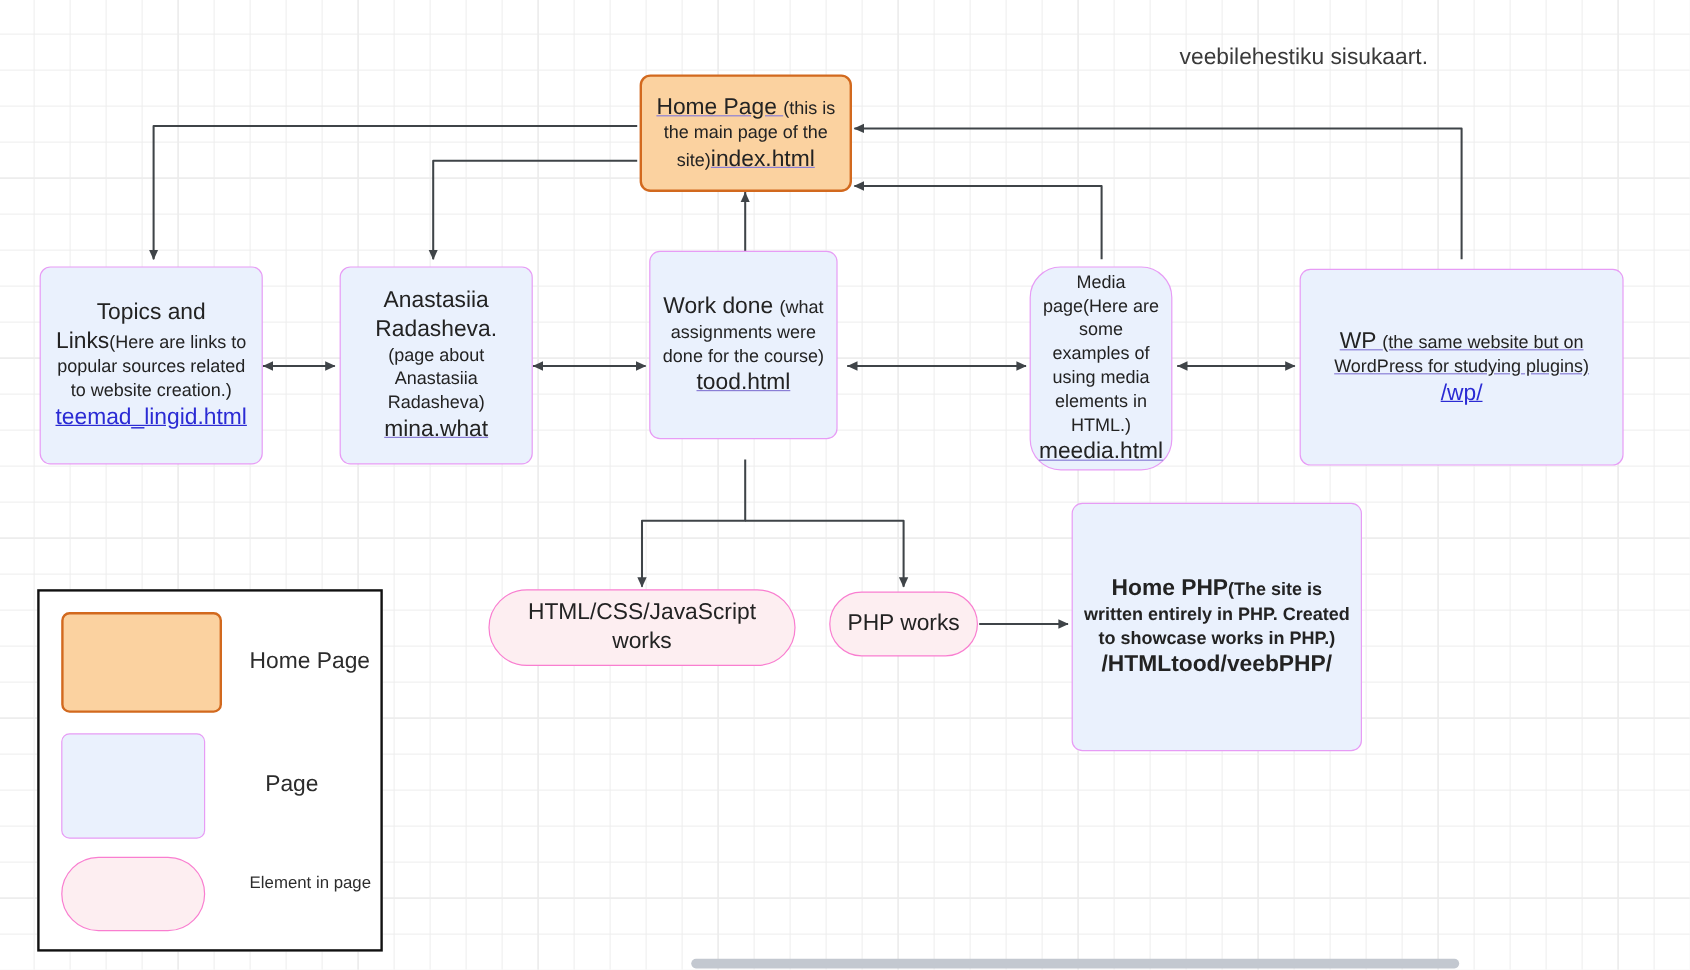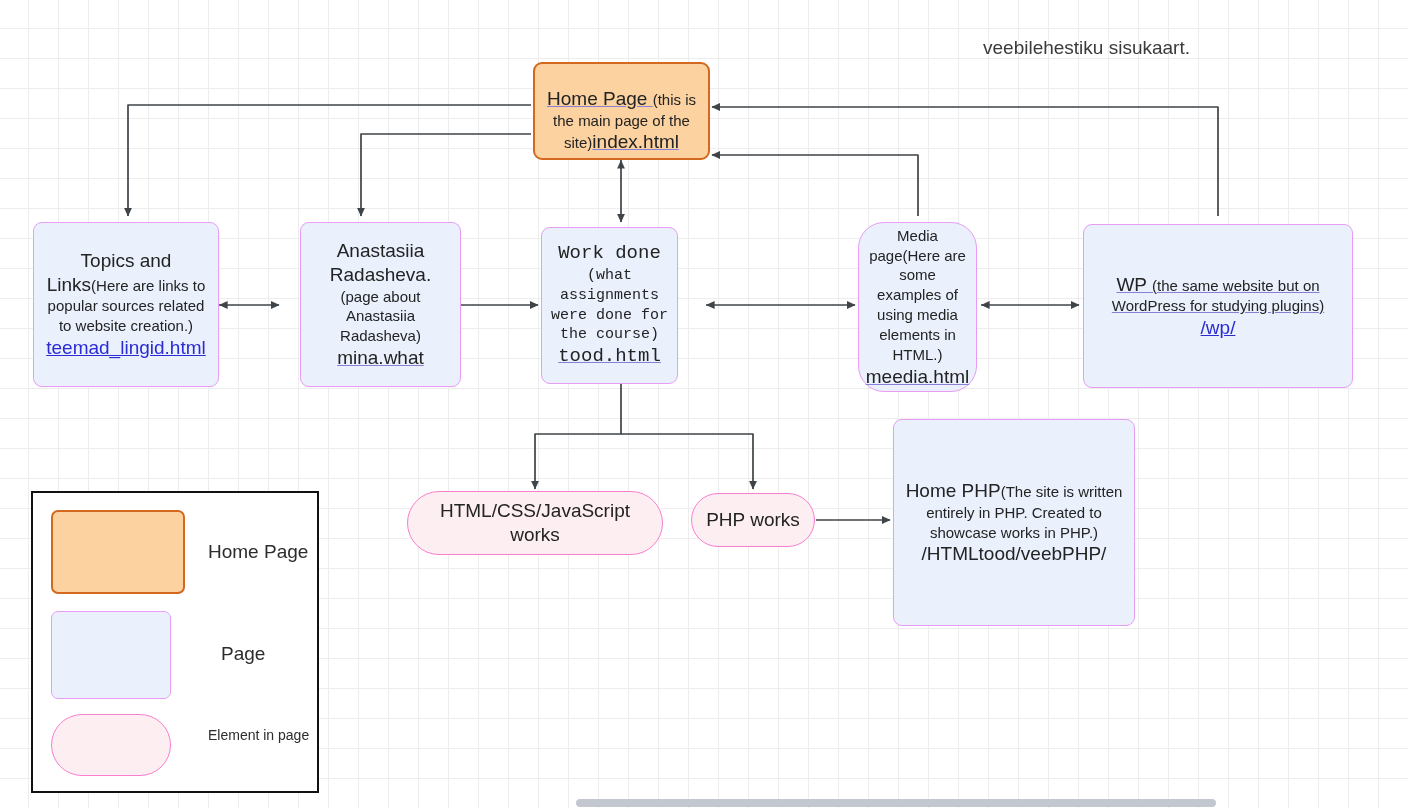--- a/index.html
+++ b/index.html
@@ -94,42 +94,42 @@
 
       <path d="M621,383 L621,434 L535,434 L535,489" marker-end="url(#ah)"></path>
       <path d="M621,434 L753,434 L753,489" marker-end="url(#ah)"></path>
 
       <path d="M816,520 L890,520" marker-end="url(#ah)"></path>
     </g>
   </svg>
 
   <div class="caption" style="left:983px;top:37px;">veebilehestiku sisukaart.</div>
 
-  <div class="node mainpage" style="left:533px;top:62px;width:177px;height:98px;align-items:flex-end;">
+  <div class="node mainpage" style="left:533px;top:62px;width:177px;height:98px;">
     <div class="inner">
       <span class="big uline">Home Page </span><span class="small">(this is the main page of the site)</span><span class="big uline">index.html</span>
     </div>
   </div>
 
   <div class="node page" style="left:33px;top:222px;width:186px;height:165px;">
     <div class="inner">
       <span class="big">Topics and Links</span><span class="small">(Here are links to popular sources related to website creation.)</span><br>
       <span class="big lnk">teemad_lingid.html</span>
     </div>
   </div>
 
-  <div class="node page" style="left:283px;top:222px;width:161px;height:165px;margin-left:17px;">
+  <div class="node page" style="left:283px;top:222px;width:161px;height:165px;">
     <div class="inner">
       <span class="big">Anastasiia Radasheva.</span>
       <span class="small">(page about Anastasiia Radasheva)</span><br>
       <span class="big uline">mina.what</span>
     </div>
   </div>
 
-  <div class="node page" style="left:541px;top:227px;width:137px;height:157px;font-family:Liberation Mono, monospace;">
+  <div class="node page" style="left:541px;top:209px;width:157px;height:157px;">
     <div class="inner">
       <span class="big">Work done </span><span class="small">(what assignments were done for the course)</span>
       <span class="big uline">tood.html</span>
     </div>
   </div>
 
   <div class="node page" style="left:858px;top:222px;width:119px;height:170px;border-radius:26px;">
     <div class="inner">
       <span class="small">Media page</span><span class="small">(Here are some examples of using media elements in HTML.)</span><br>
       <span class="big uline">meedia.html</span>
@@ -144,21 +144,21 @@
   </div>
 
   <div class="node pill" style="left:407px;top:491px;width:256px;height:64px;">
     <div class="inner big">HTML/CSS/JavaScript works</div>
   </div>
 
   <div class="node pill" style="left:691px;top:493px;width:124px;height:54px;">
     <div class="inner big">PHP works</div>
   </div>
 
-  <div class="node page" style="left:893px;top:419px;width:242px;height:207px;">
+  <div class="node page" style="left:893px;top:419px;width:242px;height:207px;font-weight:bold;">
     <div class="inner">
       <span class="big">Home PHP</span><span class="small">(The site is written entirely in PHP. Created to showcase works in PHP.)</span><br>
       <span class="big">/HTMLtood/veebPHP/</span>
     </div>
   </div>
 
   <div id="legend">
     <div class="lg-sw" style="left:18px;top:17px;width:134px;height:84px;background:#fbd2a0;border:2.2px solid #d2691e;border-radius:7px;"></div>
     <div class="lg-lbl big" style="left:175px;top:48px;">Home Page</div>
 

